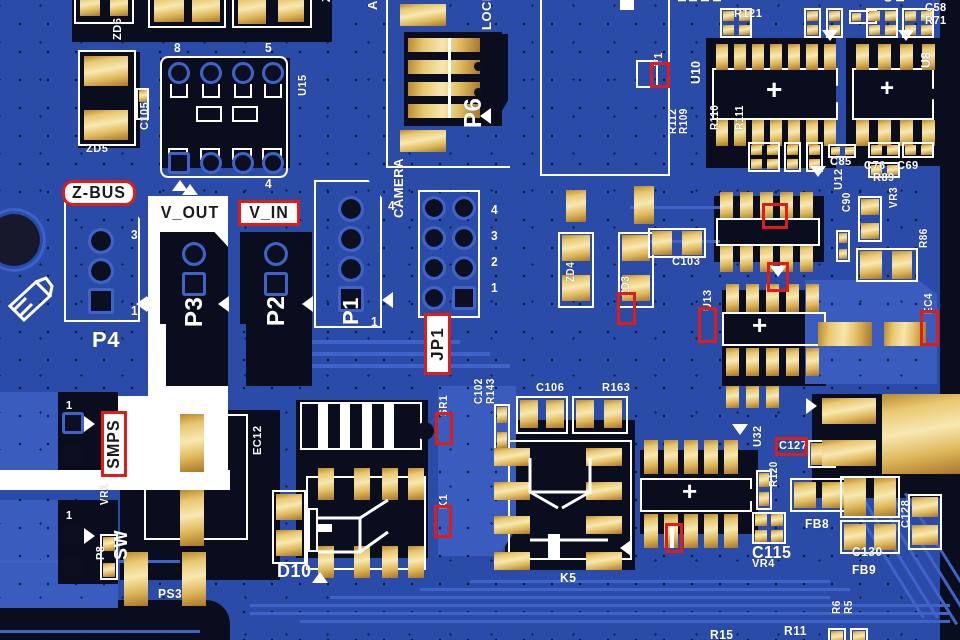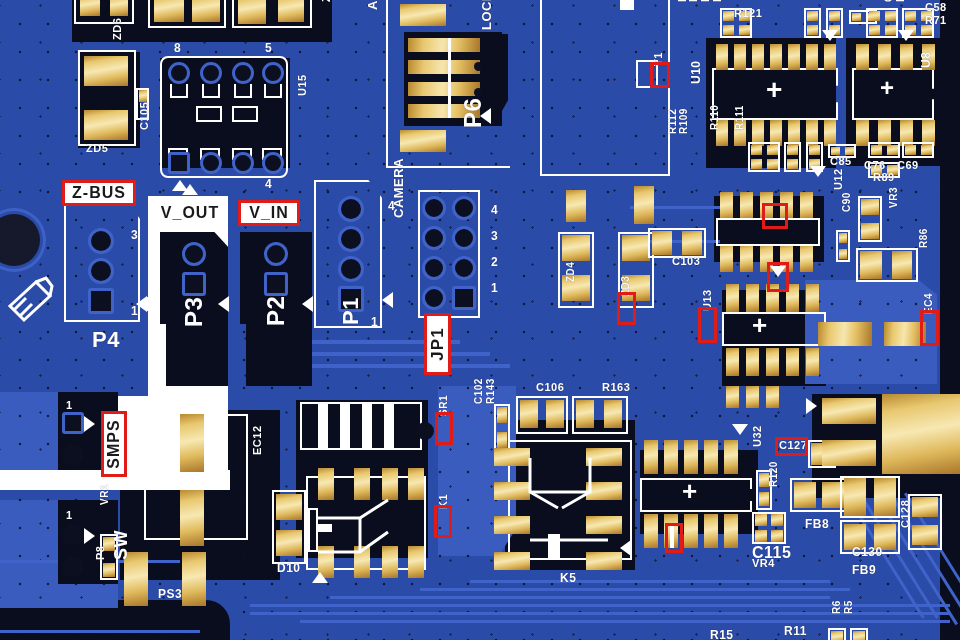--- a/index.html
+++ b/index.html
@@ -584,21 +584,21 @@
       <div class="t rot90" style="left: 621px; top: 296px; font-size: 10px;">ZD3</div>
       <div class="t" style="left: 672px; top: 256px; font-size: 11px;">C103</div>
       <div class="t rot90" style="left: 252px; top: 455px; font-size: 11px;">EC12</div>
       <div class="t rot90" style="left: 100px; top: 505px; font-size: 10px;">VR1</div>
       <div class="t rot90" style="left: 112px; top: 560px; font-size: 18px;">SW</div>
       <div class="t rot90" style="left: 95px; top: 560px; font-size: 11px;">P8</div>
       <div class="t rot90" style="left: 112px; top: 438px; font-size: 10px;">P9</div>
       <div class="t" style="left: 66px; top: 400px; font-size: 11px;">1</div>
       <div class="t" style="left: 66px; top: 510px; font-size: 11px;">1</div>
       <div class="t" style="left: 158px; top: 588px; font-size: 12px;">PS3</div>
-      <div class="t" style="left: 277px; top: 562px; font-size: 12px;">D10</div>
+      <div class="t" style="left: 277px; top: 562px; font-size: 18px;">D10</div>
       <div class="t rot90" style="left: 439px; top: 416px; font-size: 10px;">SR1</div>
       <div class="t rot90" style="left: 438px; top: 509px; font-size: 11px;">K1</div>
       <div class="t rot90" style="left: 474px; top: 404px; font-size: 10px;">C102</div>
       <div class="t rot90" style="left: 486px; top: 404px; font-size: 10px;">R143</div>
       <div class="t" style="left: 536px; top: 382px; font-size: 11px;">C106</div>
       <div class="t" style="left: 602px; top: 382px; font-size: 11px;">R163</div>
       <div class="t" style="left: 560px; top: 572px; font-size: 12px;">K5</div>
       <div class="t rot90" style="left: 752px; top: 447px; font-size: 11px;">U32</div>
       <div class="t rot90" style="left: 769px; top: 487px; font-size: 10px;">R120</div>
       <div class="t" style="left: 752px; top: 545px; font-size: 16px;">C115</div>
@@ -622,21 +622,21 @@
       <div class="hl" style="left: 762px; top: 203px; width: 26px; height: 26px;"></div>
       <div class="hl" style="left: 767px; top: 262px; width: 22px; height: 30px;"></div>
       <div class="hl" style="left: 435px; top: 412px; width: 18px; height: 33px;"></div>
       <div class="hl" style="left: 434px; top: 505px; width: 18px; height: 33px;"></div>
       <div class="hl" style="left: 775px; top: 437px; width: 33px; height: 19px;"></div>
       <div class="hl" style="left: 665px; top: 523px; width: 18px; height: 30px;"></div>
     </div>
 
   <div id="label-layer">
       <div class="labelplain" style="left: 152px; top: 200px; width: 76px; height: 26px; font-size: 16px;">V_OUT</div>
-      <div class="labelbox" style="left: 62px; top: 180px; width: 74px; height: 26px; font-size: 16px;">
+      <div class="labelbox" style="left: 62px; top: 180px; width: 74px; height: 26px; font-size: 16px; border-radius: 11px;">
         <span>Z-BUS</span>
       </div>
       <div class="labelbox" style="left: 238px; top: 200px; width: 62px; height: 26px; font-size: 16px;">
         <span>V_IN</span>
       </div>
       <div class="labelbox" style="left: 101px; top: 411px; width: 26px; height: 66px; font-size: 16px;">
         <span style="transform: rotate(-90deg); display: inline-block;">SMPS</span>
       </div>
       <div class="labelbox" style="left: 424px; top: 313px; width: 27px; height: 62px; font-size: 17px;">
         <span style="transform: rotate(-90deg); display: inline-block;">JP1</span>

